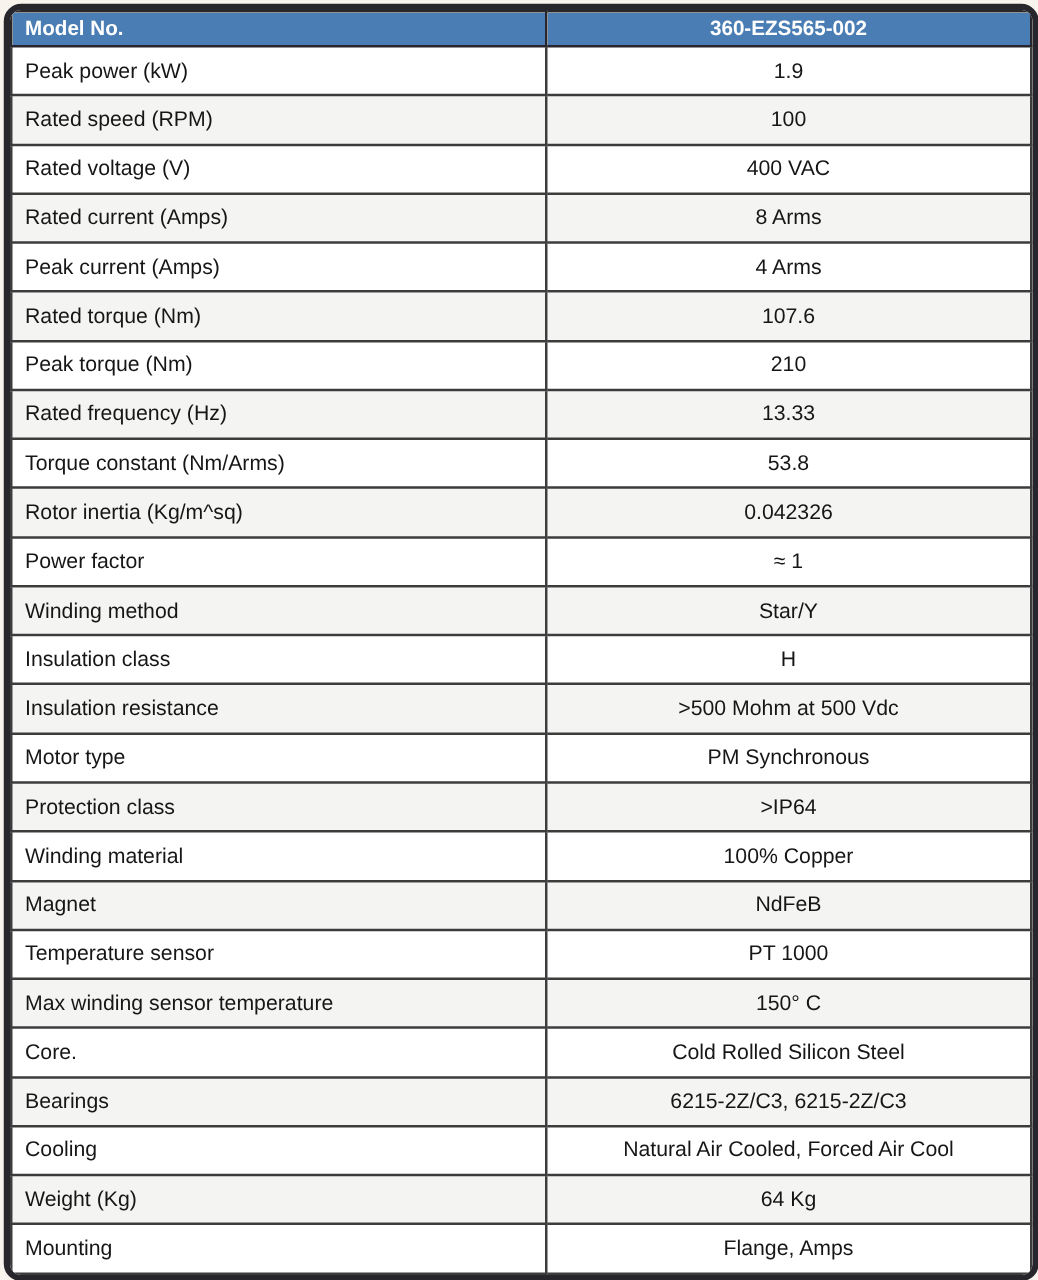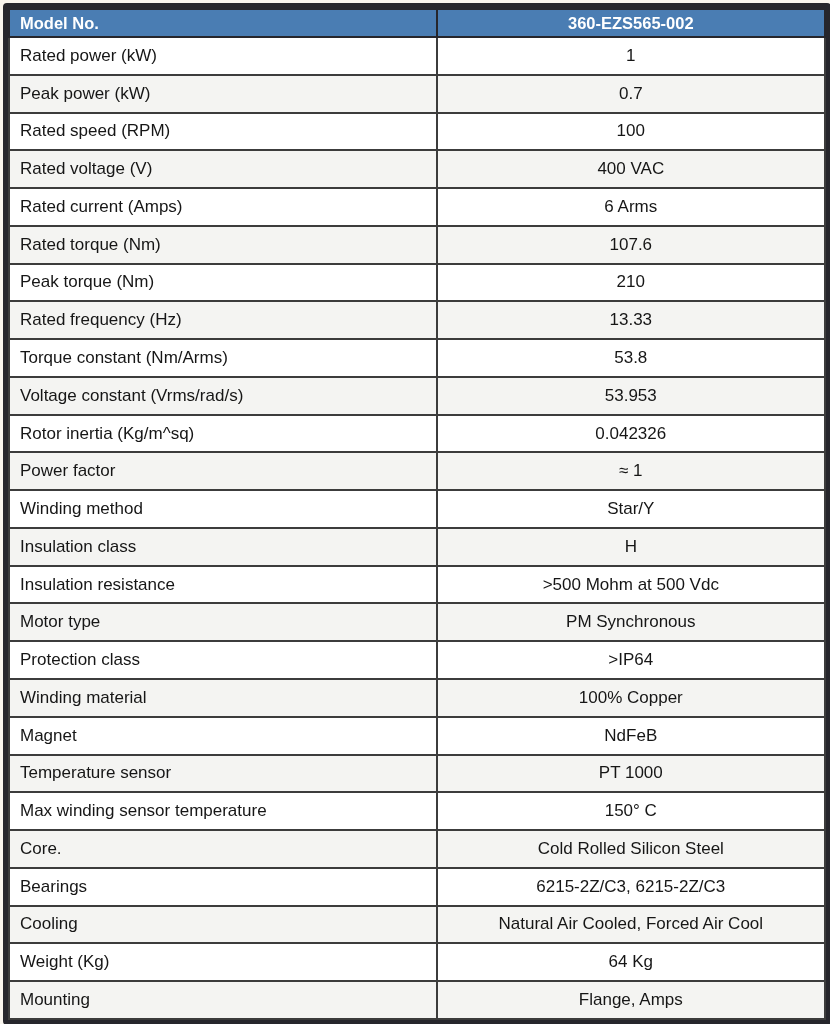--- a/index.html
+++ b/index.html
@@ -11,21 +11,21 @@
     font-family: "Liberation Sans", sans-serif;
     overflow: hidden;
   }
   .spec-card {
     position: absolute;
     left: 3px;
     top: 3px;
     width: 818px;
     height: 1012px;
     border: 5px solid var(--border, #26262c);
-    border-radius: 4px;
+    border-radius: 14px;
     overflow: hidden;
     background: #ffffff;
   }
   table.spec-table {
     width: 100%;
     height: 100%;
     border-collapse: collapse;
     table-layout: fixed;
   }
   col.col-label { width: 52.4%; }
@@ -62,45 +62,45 @@
       <col class="col-label">
       <col class="col-value">
     </colgroup>
     <thead>
       <tr>
         <th class="label">Model No.</th>
         <th class="value">360-EZS565-002</th>
       </tr>
     </thead>
     <tbody id="spec-rows">
-  <tr>
-    <td class="label">Rated power (kW)</td>
-    <td class="value">1</td>
-  </tr>
 
   <tr>
     <td class="label">Peak power (kW)</td>
-    <td class="value">0.7</td>
+    <td class="value">1.9</td>
   </tr>
 
   <tr>
     <td class="label">Rated speed (RPM)</td>
     <td class="value">100</td>
   </tr>
 
   <tr>
     <td class="label">Rated voltage (V)</td>
     <td class="value">400 VAC</td>
   </tr>
 
   <tr>
     <td class="label">Rated current (Amps)</td>
-    <td class="value">6 Arms</td>
-  </tr>
-
+    <td class="value">8 Arms</td>
+  </tr>
+
+  <tr>
+    <td class="label">Peak current (Amps)</td>
+    <td class="value">4 Arms</td>
+  </tr>
 
   <tr>
     <td class="label">Rated torque (Nm)</td>
     <td class="value">107.6</td>
   </tr>
 
   <tr>
     <td class="label">Peak torque (Nm)</td>
     <td class="value">210</td>
   </tr>
@@ -108,24 +108,20 @@
   <tr>
     <td class="label">Rated frequency (Hz)</td>
     <td class="value">13.33</td>
   </tr>
 
   <tr>
     <td class="label">Torque constant (Nm/Arms)</td>
     <td class="value">53.8</td>
   </tr>
 
-  <tr>
-    <td class="label">Voltage constant (Vrms/rad/s)</td>
-    <td class="value">53.953</td>
-  </tr>
 
   <tr>
     <td class="label">Rotor inertia (Kg/m^sq)</td>
     <td class="value">0.042326</td>
   </tr>
 
 
   <tr>
     <td class="label">Power factor</td>
     <td class="value">≈ 1</td>

